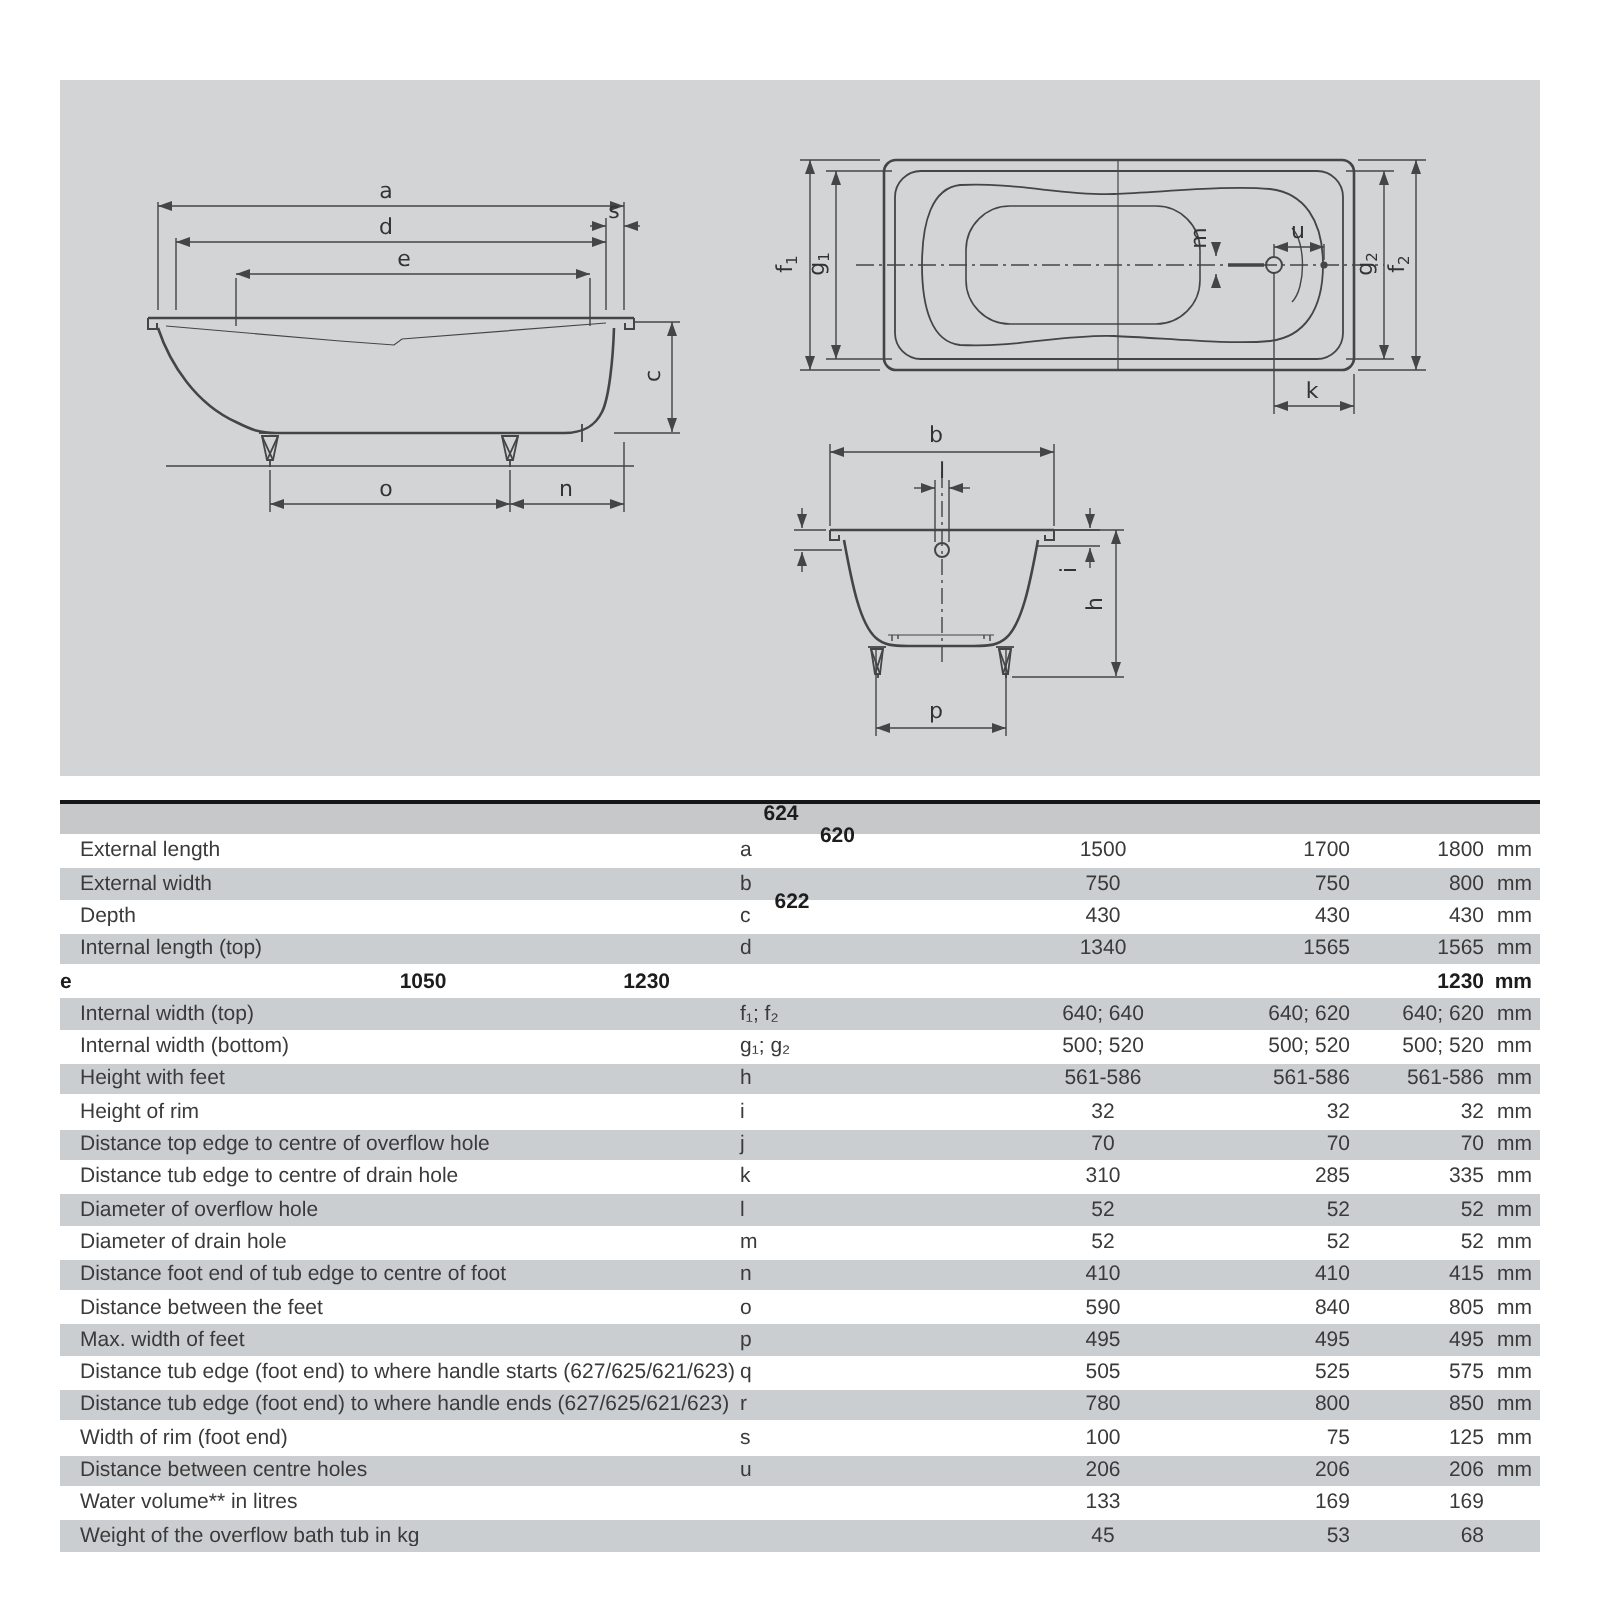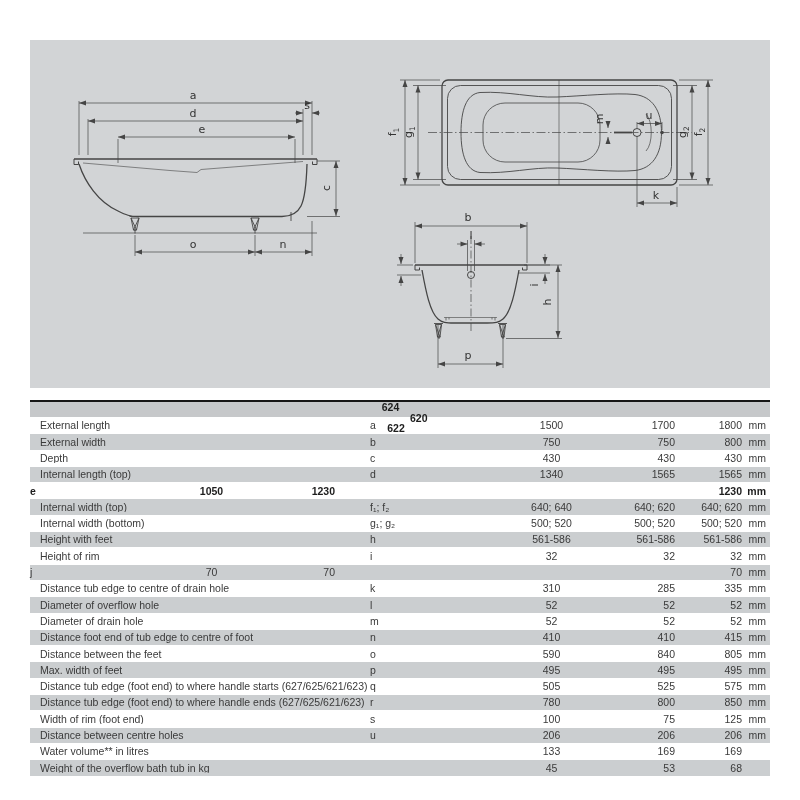--- a/index.html
+++ b/index.html
@@ -28,21 +28,21 @@
   }
   .trow.bold{font-weight:bold;color:#1d1d1d;}
   .c-label{width:330px;padding-left:10px;overflow:hidden;}
   .c-sym{width:120px;}
   .c-v0{width:123px;text-align:center;}
   .c-v1{width:62px;text-align:right;}
   .c-v2{flex:1;text-align:right;}
   .c-unit{width:21px;margin-left:3px;text-align:right;}
   .thead .c-v0{padding-right:15px;}
   .thead .c-v1{padding-right:3px;}
-  .thead .c-v2{padding-right:4px;}
+  .thead .c-v2{padding-right:4px;margin-top:23px;}
 </style>
 </head>
 <body>
 
 <div class="panel">
 <svg width="740" height="348" viewBox="0 0 740 348" fill="none" stroke="#454545" stroke-width="1">
   <defs>
     <marker id="ar" viewBox="0 0 8 6" markerWidth="8" markerHeight="6" refX="7.5" refY="3" orient="auto-start-reverse" markerUnits="userSpaceOnUse">
       <path d="M0.5,0.5 L7.5,3 L0.5,5.5 z" fill="#454545" stroke="none"></path>
     </marker>
@@ -271,20 +271,21 @@
       </div>
       <div class="trow">
         <div class="c-label">Height of rim</div>
         <div class="c-sym">i</div>
         <div class="c-v0">32</div>
         <div class="c-v1">32</div>
         <div class="c-v2">32</div>
         <div class="c-unit">mm</div>
       </div>
       <div class="trow alt">
+        <div class="c-label">Distance top edge to centre of overflow hole</div>
         <div class="c-sym">j</div>
         <div class="c-v0">70</div>
         <div class="c-v1">70</div>
         <div class="c-v2">70</div>
         <div class="c-unit">mm</div>
       </div>
       <div class="trow">
         <div class="c-label">Distance tub edge to centre of drain hole</div>
         <div class="c-sym">k</div>
         <div class="c-v0">310</div>

